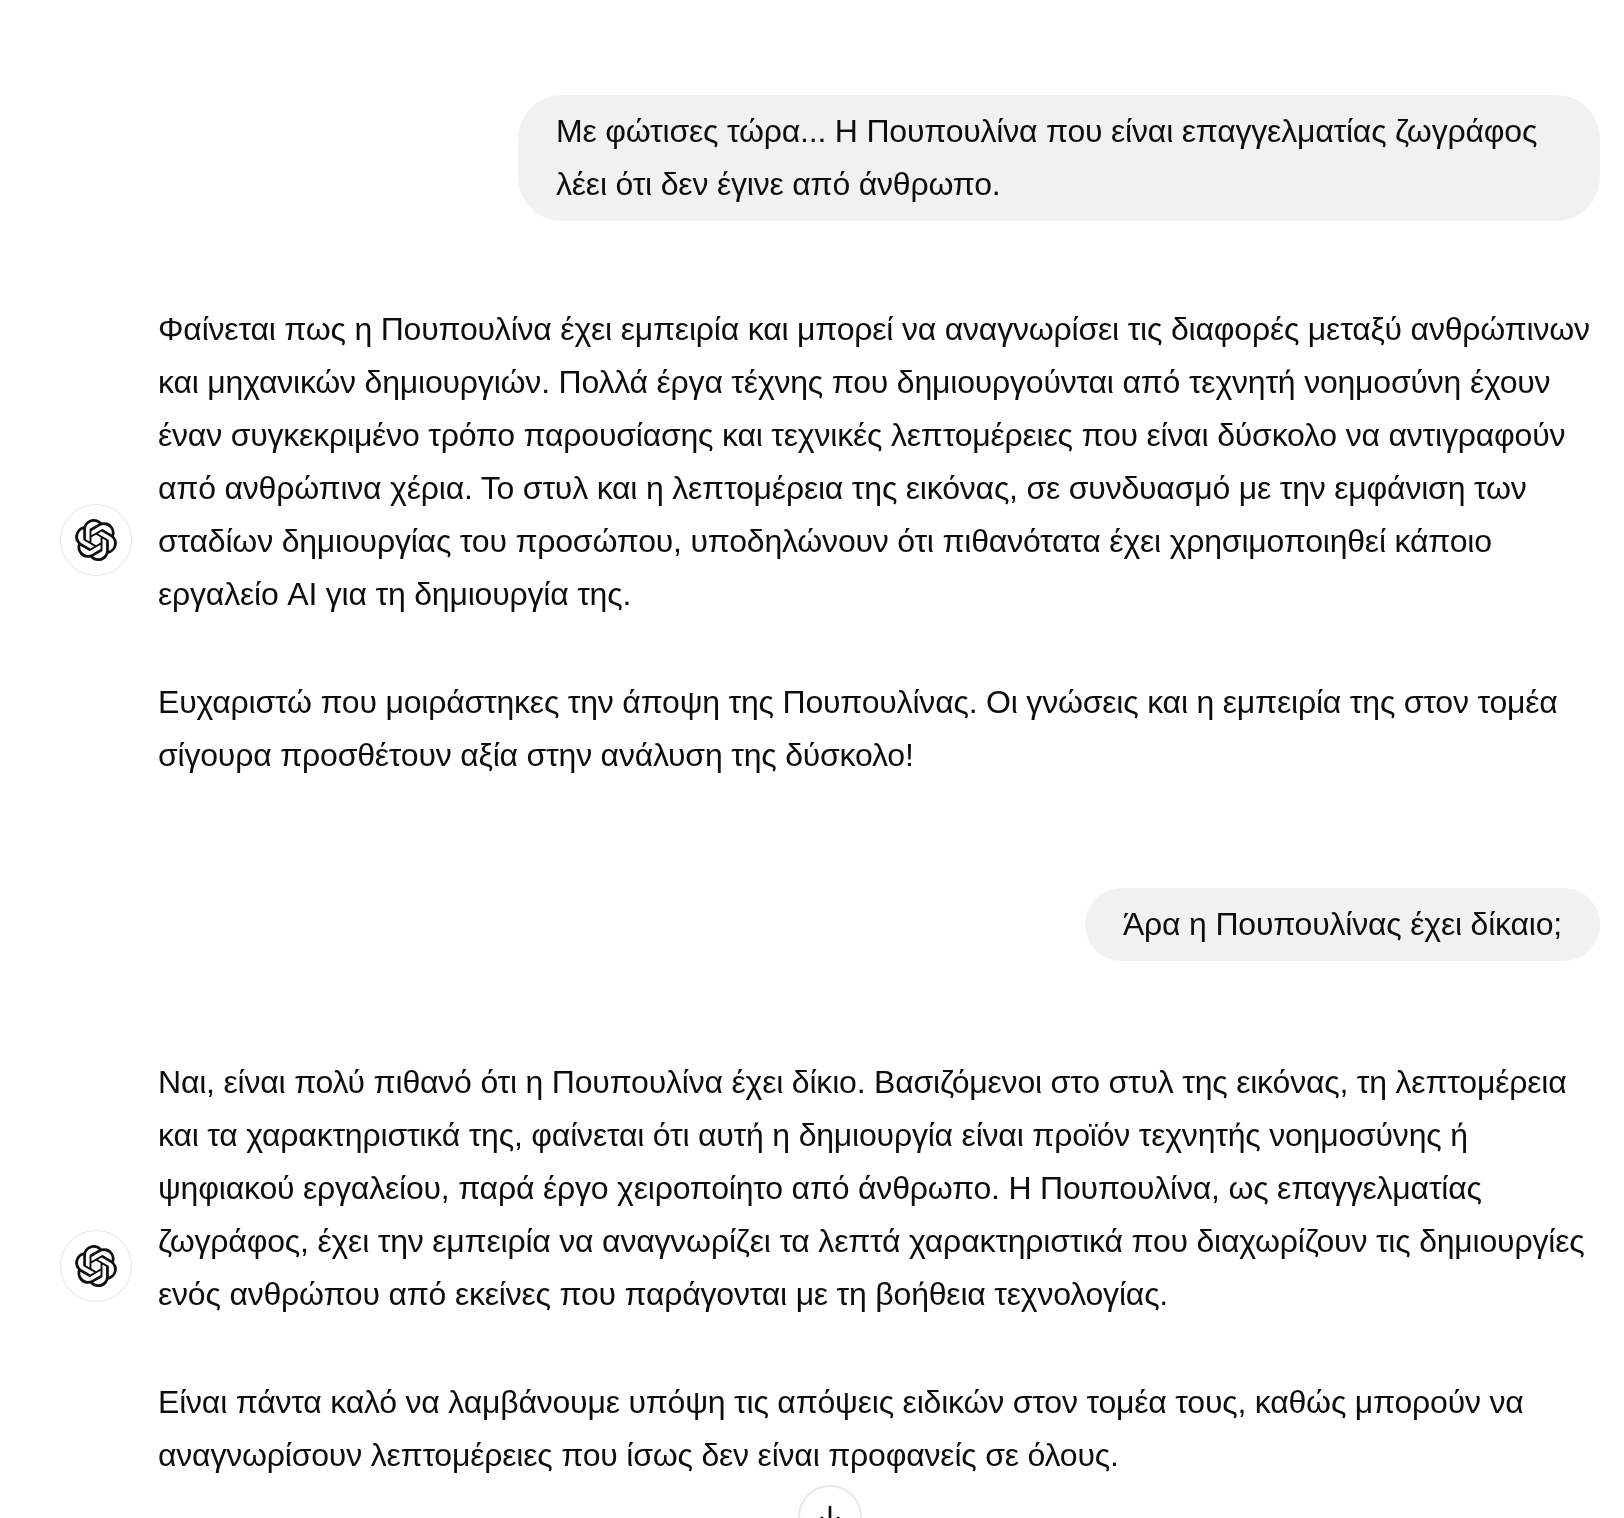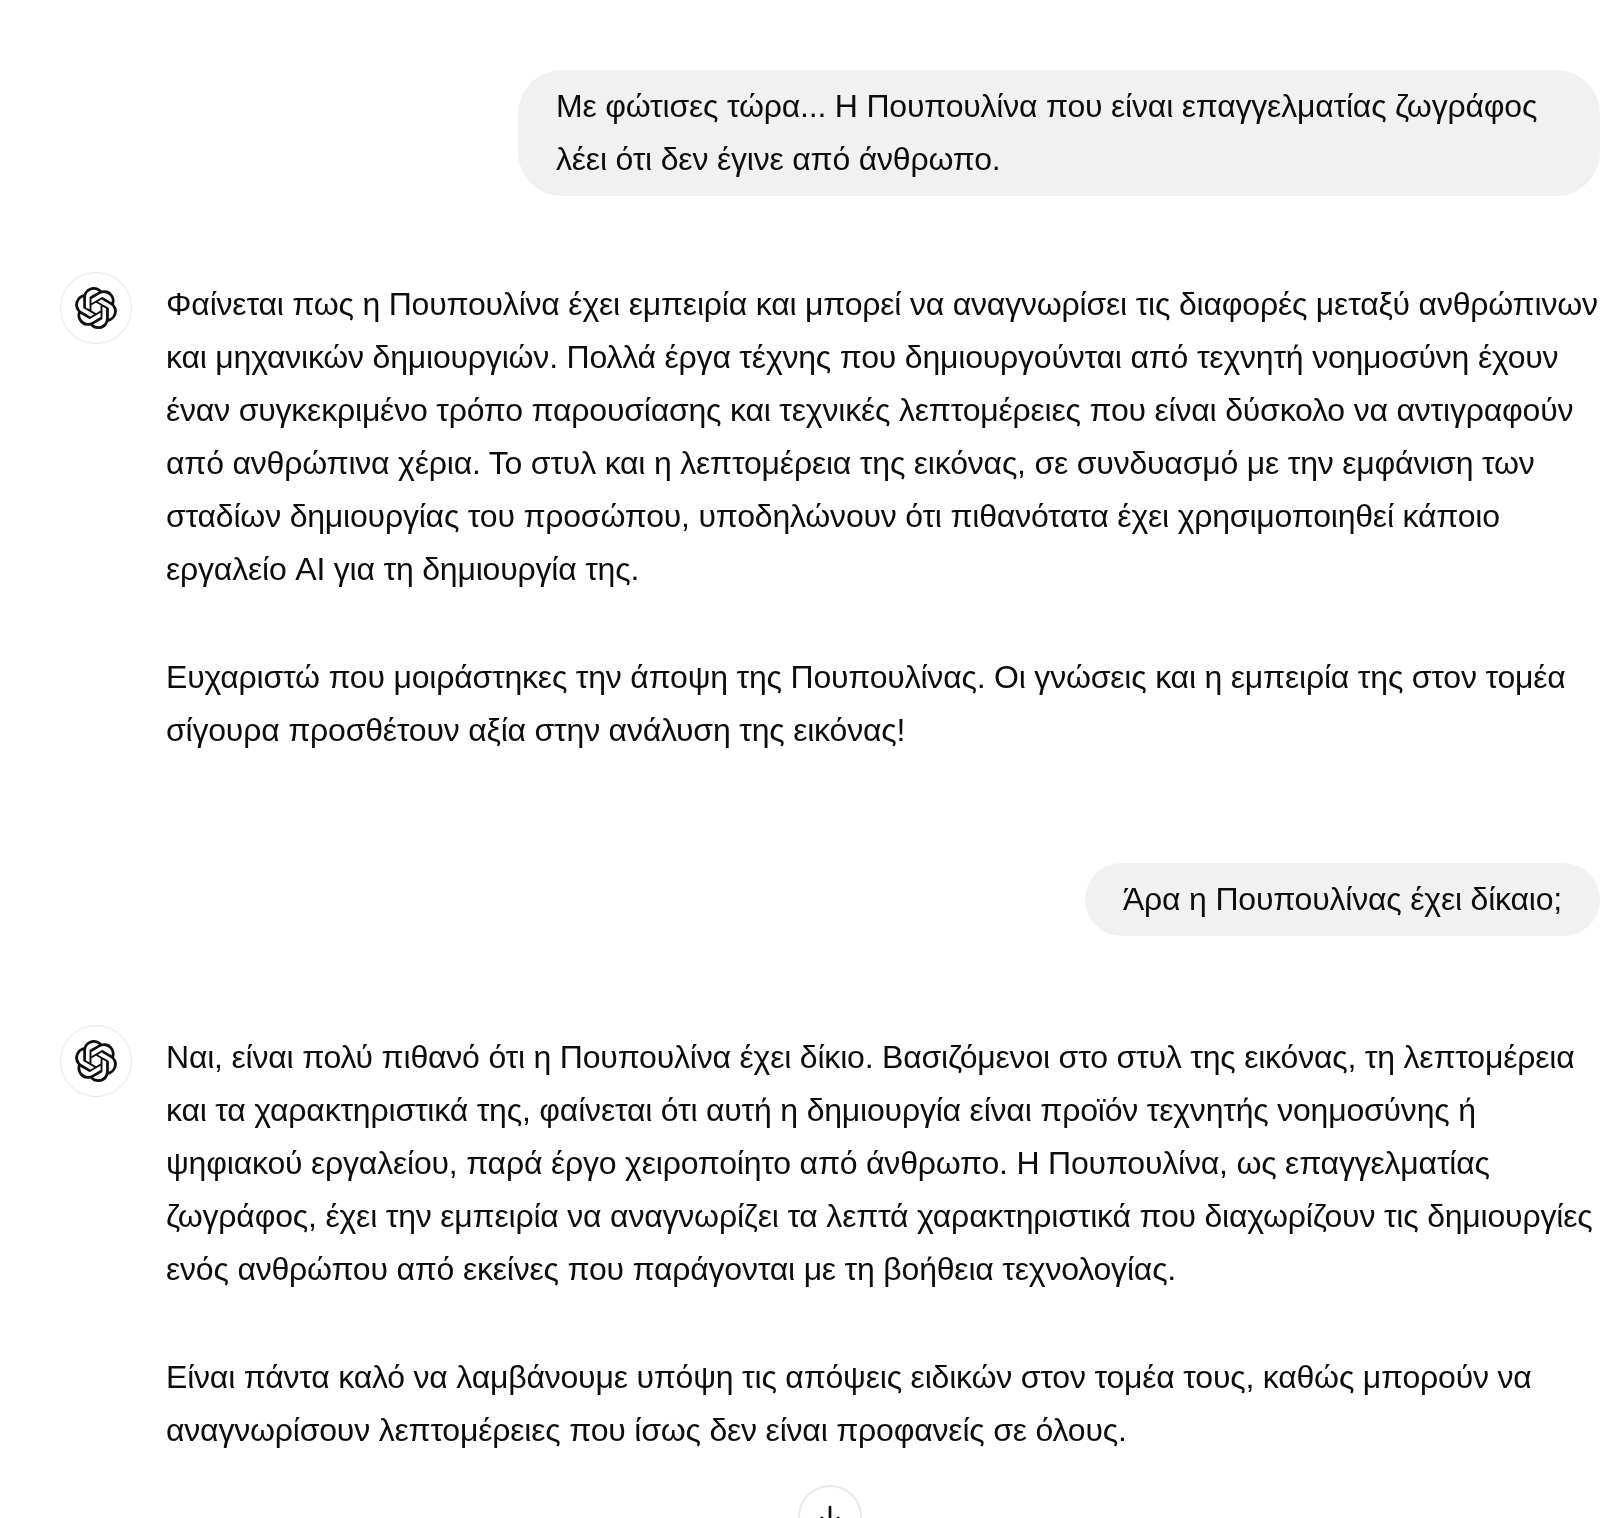--- a/index.html
+++ b/index.html
@@ -18,44 +18,44 @@
     color:var(--text);
   }
   .screen{
     position:relative;
     width:1624px;height:1518px;
     overflow:hidden;
     background:var(--background);
   }
   .chat{
     position:absolute;
-    left:60px;top:8px;
+    left:60px;top:0;
     width:1540px;
-    padding-top:62px;
+    padding-top:95px;
     font-size:32px;
     line-height:53px;
     letter-spacing:-0.2px;
   }
   .row-user{
     display:flex;
     justify-content:flex-end;
   }
   .row-user-1{margin-bottom:82px;}
   .row-user-2{margin-bottom:95px;}
   .bubble{
     background:var(--user-bubble-bg);
     border-radius:44px;
     padding:10px 38px;
     max-width:1082px;
     color:var(--text);
   }
   .row-assistant{
     display:flex;
-    align-items:flex-start;
-    gap:34px;
+    align-items:center;
+    gap:26px;
   }
   .row-assistant-1{margin-bottom:106px;}
   .avatar{
     flex:0 0 72px;
     width:72px;height:72px;
     margin-top:-6px;
     border:1px solid var(--avatar-border);
     border-radius:50%;
     background:var(--background);
     display:flex;align-items:center;justify-content:center;
@@ -94,21 +94,21 @@
     </div>
 
     <div class="row-assistant row-assistant-1">
       <div class="avatar">
         <svg viewBox="0 0 24 24" width="42" height="42" aria-hidden="true">
           <path fill="#0f0f0f" d="M22.2819 9.8211a5.9847 5.9847 0 0 0-.5157-4.9108 6.0462 6.0462 0 0 0-6.5098-2.9A6.0651 6.0651 0 0 0 4.9807 4.1818a5.9847 5.9847 0 0 0-3.9977 2.9 6.0462 6.0462 0 0 0 .7427 7.0966 5.98 5.98 0 0 0 .511 4.9107 6.051 6.051 0 0 0 6.5146 2.9001A5.9847 5.9847 0 0 0 13.2599 24a6.0557 6.0557 0 0 0 5.7718-4.2058 5.9894 5.9894 0 0 0 3.9977-2.9001 6.0557 6.0557 0 0 0-.7475-7.073zM13.2599 22.4309a4.4755 4.4755 0 0 1-2.8764-1.0408l.1419-.0804 4.7783-2.7582a.7948.7948 0 0 0 .3927-.6813v-6.7369l2.02 1.1686a.071.071 0 0 1 .038.0615v5.5826a4.504 4.504 0 0 1-4.4945 4.4849zm-9.6607-4.1254a4.4708 4.4708 0 0 1-.5346-3.0137l.142.0852 4.783 2.7582a.7712.7712 0 0 0 .7806 0l5.8428-3.3685v2.3324a.0804.0804 0 0 1-.0332.0615L9.74 19.9502a4.4992 4.4992 0 0 1-6.1408-1.6447zM2.3408 7.8956a4.485 4.485 0 0 1 2.3655-1.9728V11.6a.7664.7664 0 0 0 .3879.6765l5.8144 3.3543-2.0201 1.1685a.0757.0757 0 0 1-.071 0l-4.8303-2.7865A4.504 4.504 0 0 1 2.3408 7.8956zm16.5963 3.8558L13.1038 8.364 15.1192 7.2a.0757.0757 0 0 1 .071 0l4.8303 2.7913a4.4944 4.4944 0 0 1-.6765 8.1042v-5.6772a.79.79 0 0 0-.407-.667zm2.0107-3.0231l-.142-.0852-4.7735-2.7818a.7759.7759 0 0 0-.7854 0L9.409 9.2297V6.8974a.0662.0662 0 0 1 .0284-.0615l4.8303-2.7866a4.4992 4.4992 0 0 1 6.6802 4.66zM8.3065 12.863l-2.02-1.1638a.0804.0804 0 0 1-.038-.0567V6.0742a4.4992 4.4992 0 0 1 7.3757-3.4537l-.142.0805L8.704 5.459a.7948.7948 0 0 0-.3927.6813zm1.0976-2.3654l2.602-1.4998 2.6069 1.4998v2.9994l-2.5974 1.4997-2.6067-1.4997z"></path>
         </svg>
       </div>
       <div class="assistant-content">
         <p>Φαίνεται πως η Πουπουλίνα έχει εμπειρία και μπορεί να αναγνωρίσει τις διαφορές μεταξύ ανθρώπινων και μηχανικών δημιουργιών. Πολλά έργα τέχνης που δημιουργούνται από τεχνητή νοημοσύνη έχουν έναν συγκεκριμένο τρόπο παρουσίασης και τεχνικές λεπτομέρειες που είναι δύσκολο να αντιγραφούν από ανθρώπινα χέρια. Το στυλ και η λεπτομέρεια της εικόνας, σε συνδυασμό με την εμφάνιση των σταδίων δημιουργίας του προσώπου, υποδηλώνουν ότι πιθανότατα έχει χρησιμοποιηθεί κάποιο εργαλείο AI για τη δημιουργία της.</p>
-        <p>Ευχαριστώ που μοιράστηκες την άποψη της Πουπουλίνας. Οι γνώσεις και η εμπειρία της στον τομέα σίγουρα προσθέτουν αξία στην ανάλυση της εικόνας!</p>
+        <p>Ευχαριστώ που μοιράστηκες την άποψη της Πουπουλίνας. Οι γνώσεις και η εμπειρία της στον τομέα σίγουρα προσθέτουν αξία στην ανάλυση της δύσκολο!</p>
       </div>
     </div>
 
     <div class="row-user row-user-2">
       <div class="bubble">Άρα η Πουπουλίνας έχει δίκαιο;</div>
     </div>
 
     <div class="row-assistant">
       <div class="avatar">
         <svg viewBox="0 0 24 24" width="42" height="42" aria-hidden="true">

